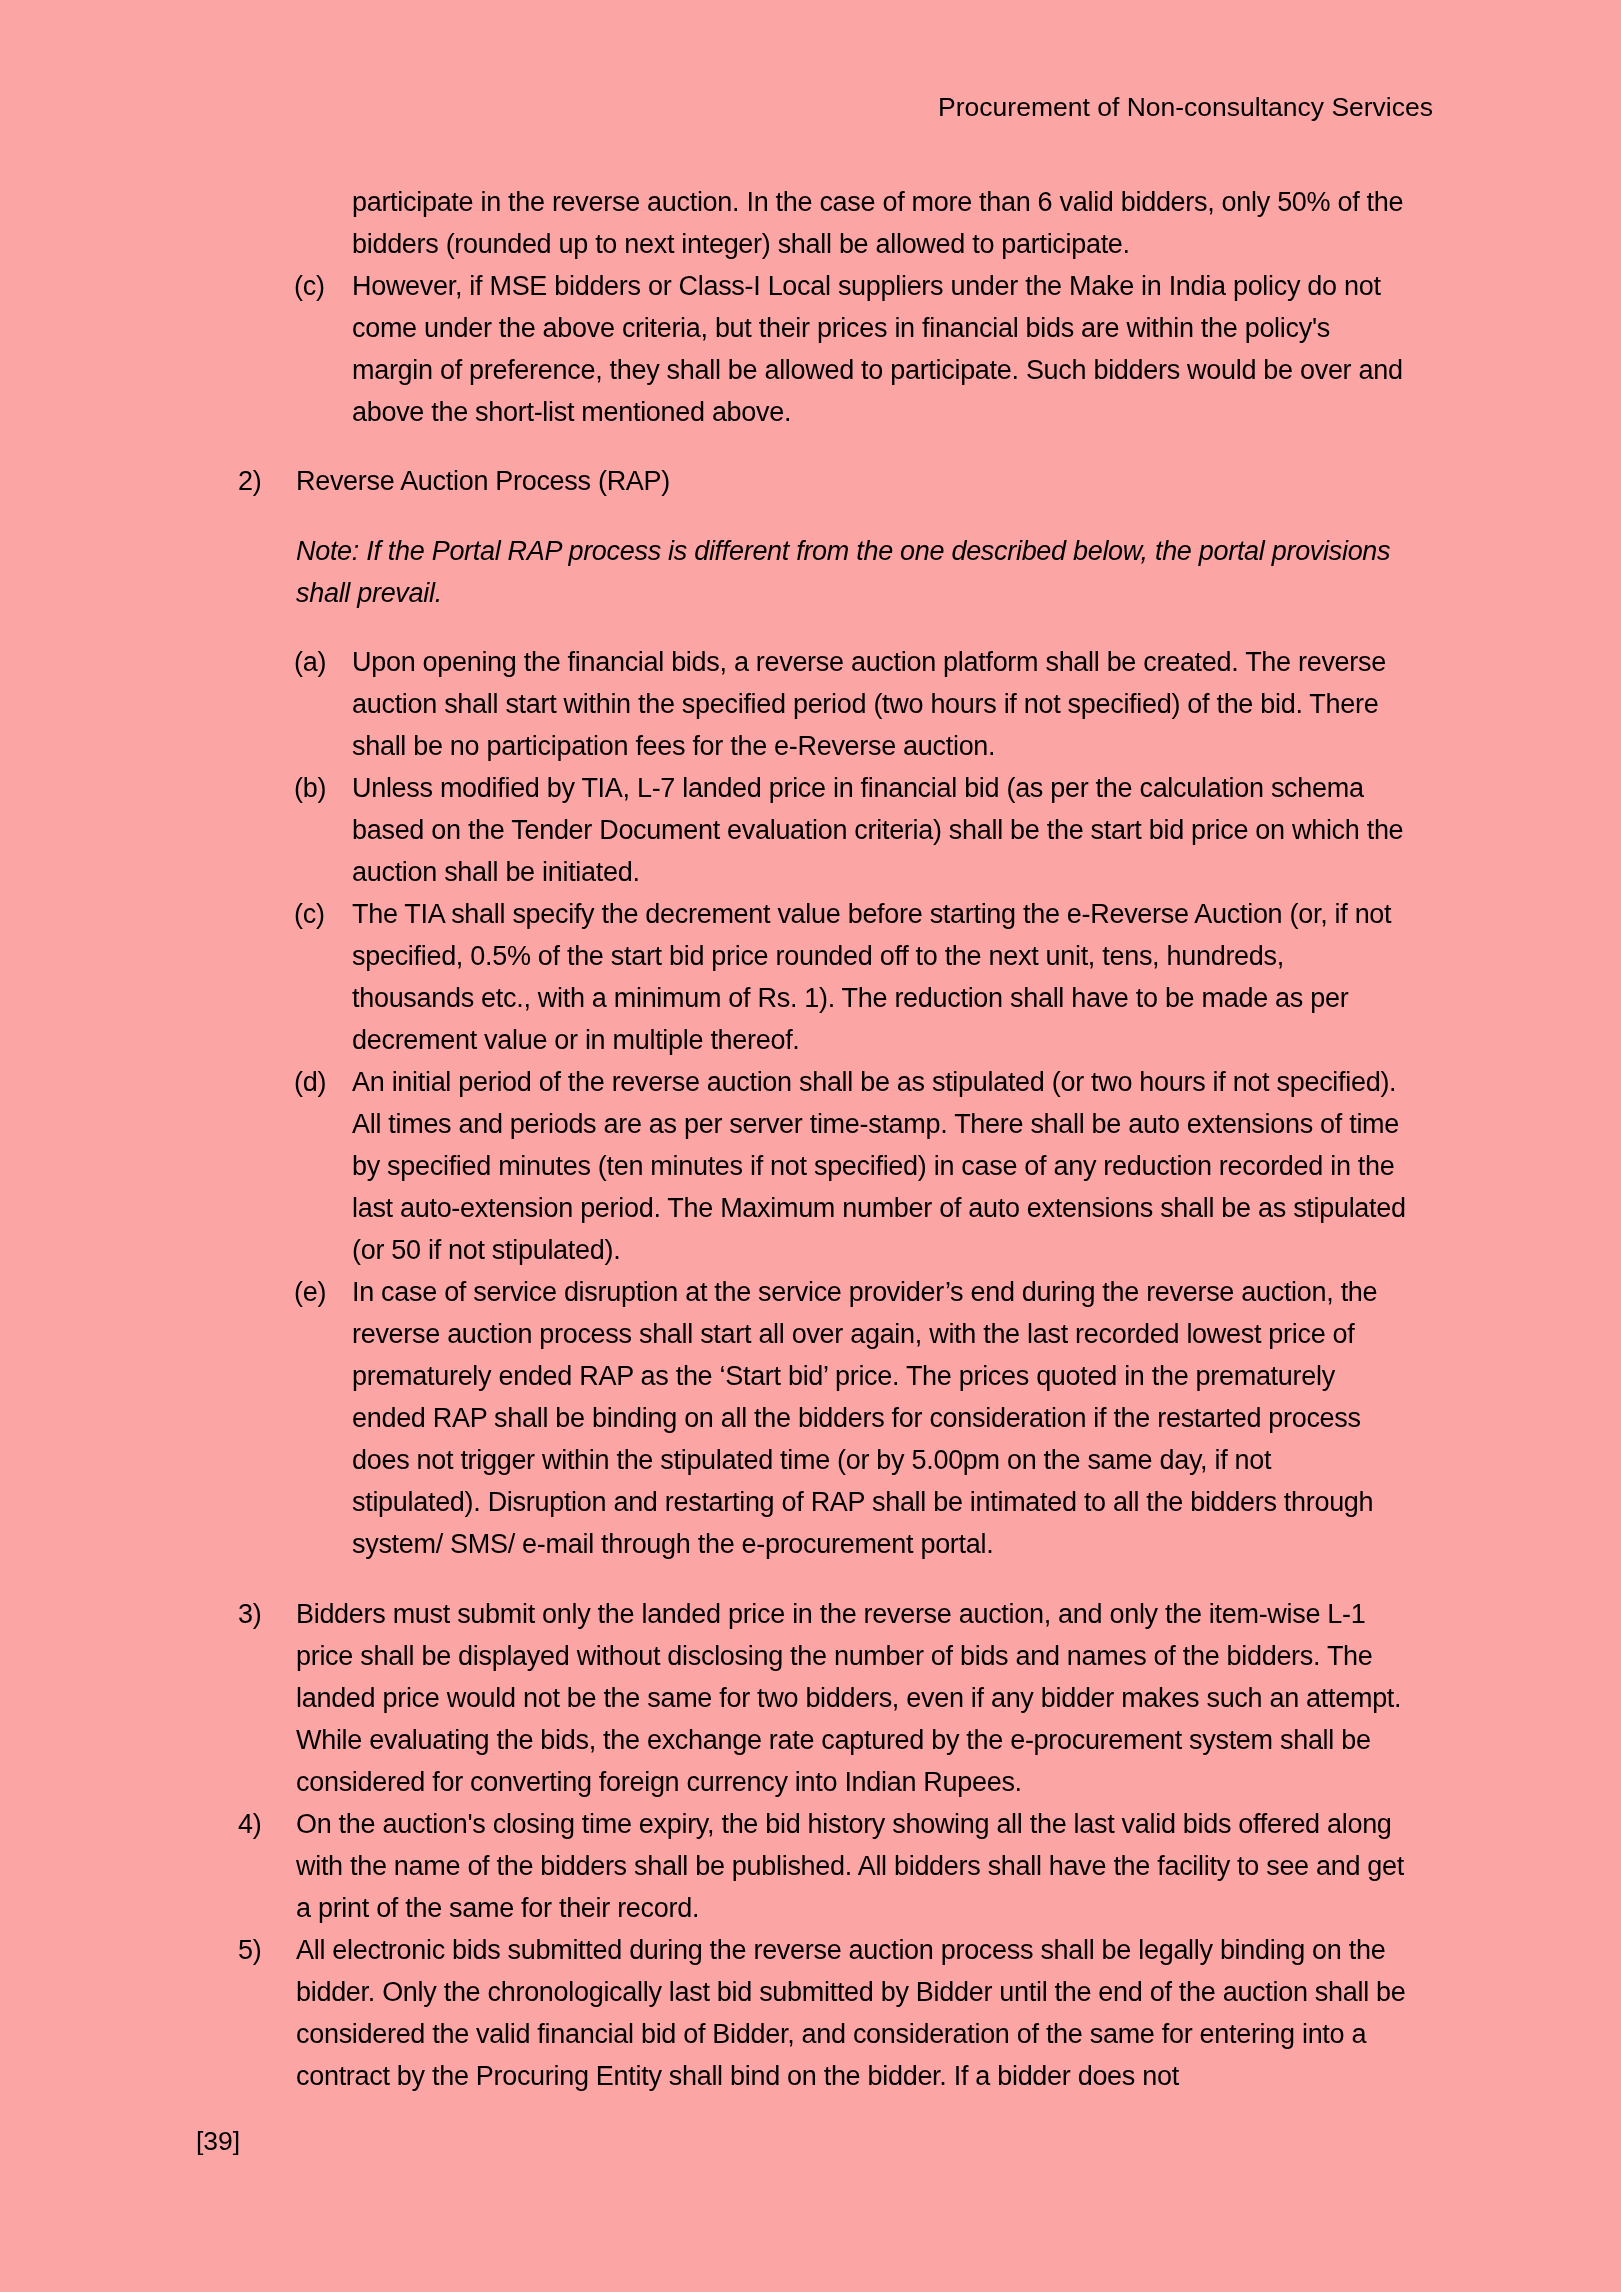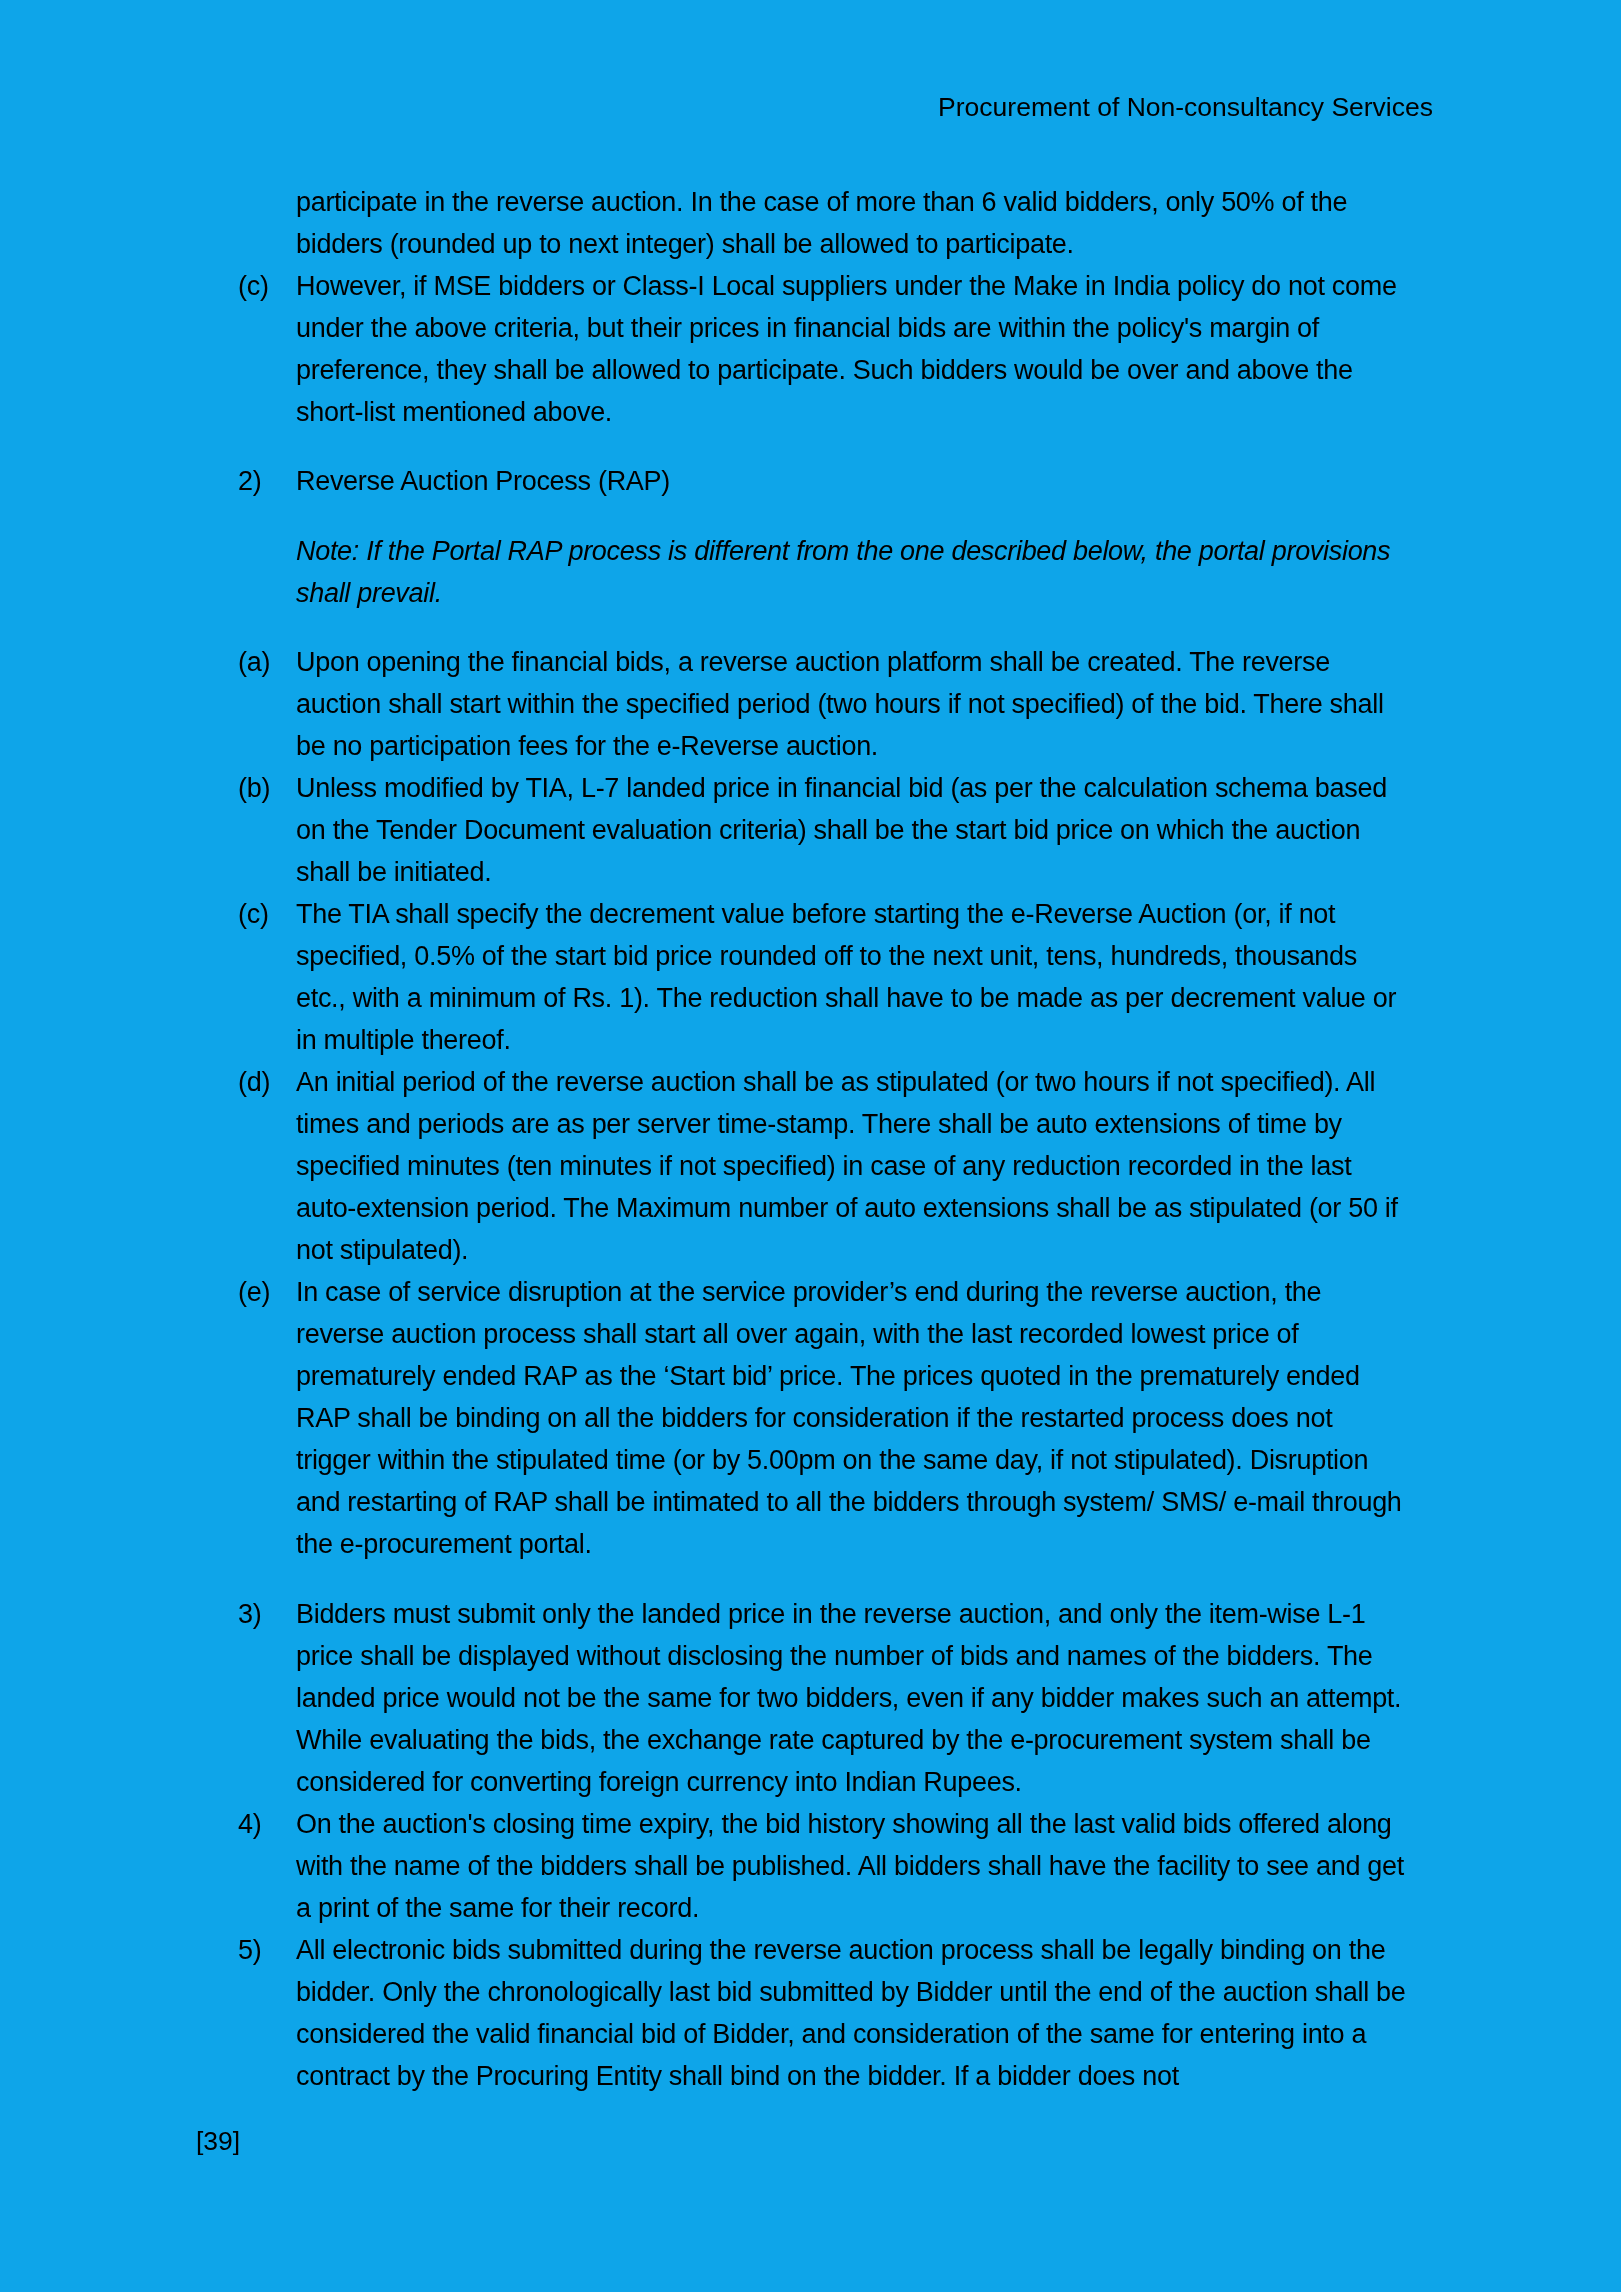--- a/index.html
+++ b/index.html
@@ -4,21 +4,21 @@
 <style>
   html, body {
     margin: 0;
     padding: 0;
     background: #ffffff;
   }
   .page {
     position: relative;
     width: 1621px;
     height: 2293px;
-    background: #0ea5e9;
+    background: #fca5a5;
     color: #000000;
     font-family: "Liberation Sans", "DejaVu Sans", sans-serif;
     overflow: hidden;
   }
   .header {
     position: absolute;
     top: 86px;
     left: 196px;
     right: 188px;
     text-align: right;
@@ -40,21 +40,21 @@
     display: flex;
     align-items: flex-start;
   }
   .block .marker {
     flex: 0 0 58px;
     width: 58px;
   }
   .block .text {
     flex: 1 1 auto;
   }
-  .lvl2 { }
+  .lvl2 { margin-left: 56px; }
   .gap  { margin-top: 27.4px; }
   .bold .text { font-weight: normal; }
   .italic .text { font-style: italic; }
   .footer {
     position: absolute;
     top: 2120px;
     left: 196px;
     right: 199px;
     display: flex;
     justify-content: space-between;

